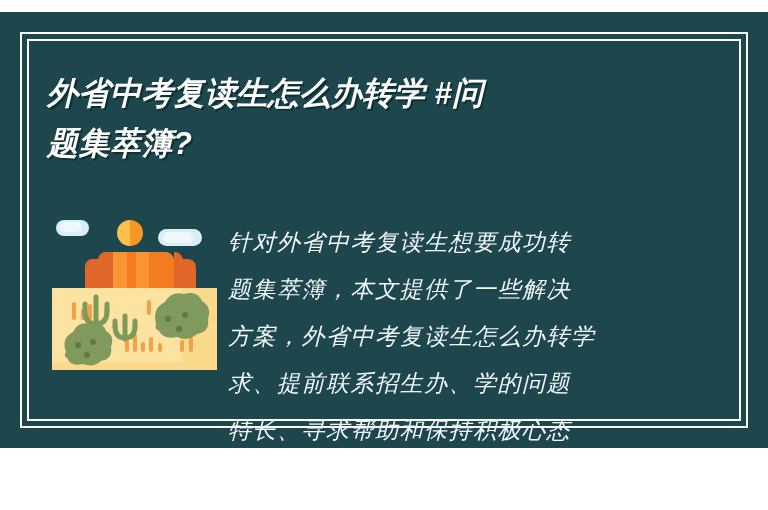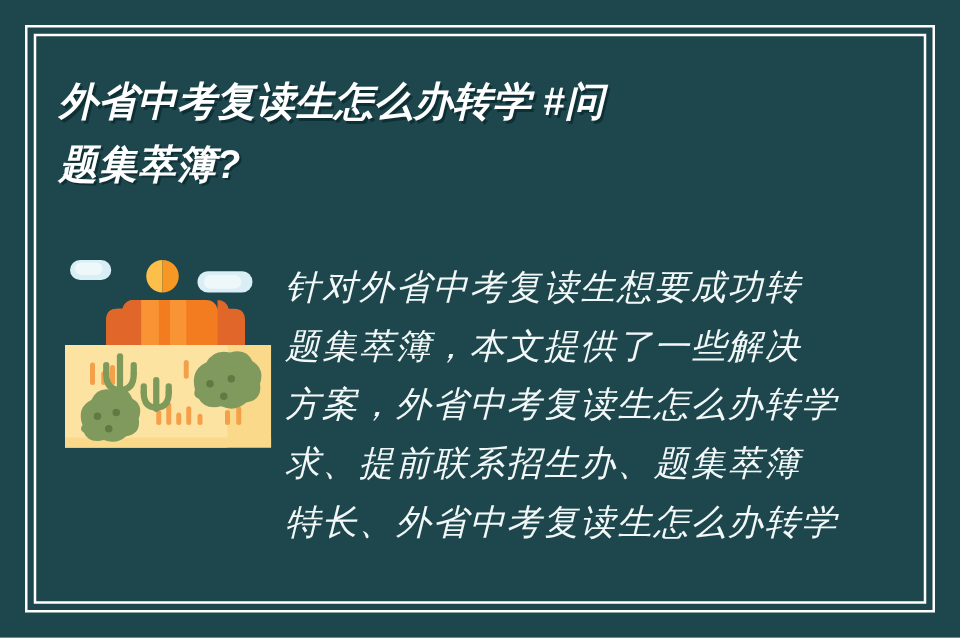--- a/index.html
+++ b/index.html
@@ -9,23 +9,24 @@
   body {
     width: 768px;
     height: 510px;
     overflow: hidden;
     font-family: "Liberation Sans", "DejaVu Sans", sans-serif;
   }
 
   #card {
     position: relative;
     width: 768px;
-    height: 510px;
+    height: 436px;
     background: #1d474d;
     box-sizing: border-box;
+    margin-top: 12px;
   }
 
   
   .frame-outer {
     position: absolute;
     left: 20px;
     top: 20px;
     right: 20px;
     bottom: 20px;
     border: 2px solid #ffffff;
@@ -65,21 +66,21 @@
   }
 
   
   .body-block {
     position: absolute;
     left: 228px;
     top: 207px;
     width: 440px;
   }
   .body-line {
-    font-size: 28px;
+    font-size: 23px;
     color: #f2f7f7;
     line-height: 47px;
     white-space: nowrap;
     font-family: "Liberation Serif", "DejaVu Serif", serif;
     font-style: italic;
     letter-spacing: 1.5px;
   }
 
   
   .illus {
@@ -180,17 +181,17 @@
         <circle cx="35" cy="143" r="3" fill="#5f7a42"></circle>
       </g>
 
     </svg>
   </div>
 
   <div class="body-block">
     <div class="body-line">针对外省中考复读生想要成功转</div>
     <div class="body-line">题集萃簿，本文提供了一些解决</div>
     <div class="body-line">方案，外省中考复读生怎么办转学</div>
-    <div class="body-line">求、提前联系招生办、题集萃簿</div>
-    <div class="body-line">特长、外省中考复读生怎么办转学</div>
+    <div class="body-line">求、提前联系招生办、学的问题</div>
+    <div class="body-line">特长、寻求帮助和保持积极心态</div>
   </div>
 
 </div>
 
 </body></html>

